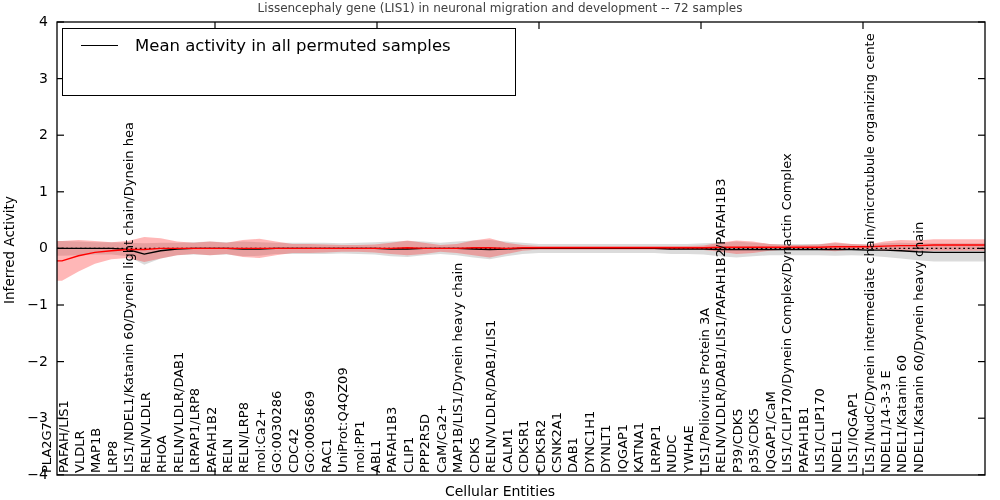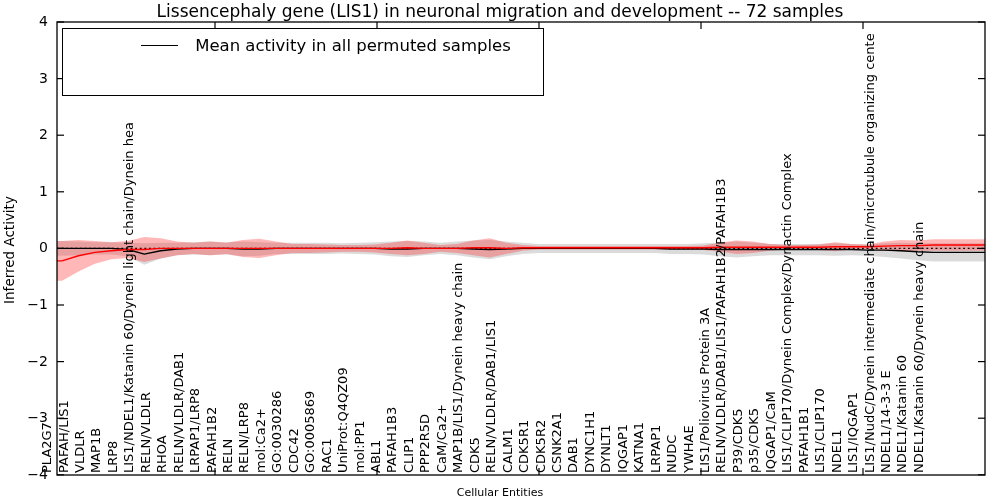--- a/index.html
+++ b/index.html
@@ -3,42 +3,42 @@
 <meta charset="utf-8">
 <style>
   html,body{margin:0;padding:0;background:#fff;}
   .figure{
     position:relative;width:1000px;height:500px;background:#ffffff;
     font-family:"DejaVu Sans","Liberation Sans",sans-serif;overflow:hidden;
   }
   #plot-svg{position:absolute;left:0;top:0;z-index:1;}
   .title{
     position:absolute;top:1px;left:0;width:1000px;text-align:center;
-    font-size:17px;color:#000000;z-index:4;
+    font-size:12px;color:#404040;z-index:4;
   }
   .ylabel{
     position:absolute;top:250px;left:9px;white-space:nowrap;
     transform:translate(-50%,-50%) rotate(-90deg);font-size:13.5px;color:#000;z-index:4;
   }
   .xlabel{
     position:absolute;bottom:1px;left:0;width:1000px;text-align:center;
-    font-size:11px;color:#000;z-index:4;
+    font-size:14px;color:#000;z-index:4;
   }
   .ytick-labels{position:absolute;left:0;top:0;width:48px;height:500px;z-index:4;}
   .ytick-labels span{
     position:absolute;left:0;width:48px;text-align:right;font-size:14px;color:#000;
   }
   .xcat-labels{position:absolute;left:0;top:0;width:1000px;height:500px;z-index:5;}
   .xcat-labels span{
     position:absolute;bottom:27px;white-space:nowrap;font-size:13px;line-height:15px;
     color:#000;transform:rotate(-90deg);transform-origin:0 100%;
   }
   .legend{
     position:absolute;left:62px;top:28px;width:452px;height:66px;background:#ffffff;
-    border:1.5px solid #000;z-index:10;display:flex;justify-content:center;padding-left:28px;
+    border:1.5px solid #000;z-index:10;display:flex;justify-content:space-between;
   }
   .legend-row{display:flex;align-items:center;height:32px;}
   .legend-swatch{width:37px;height:0;border-top:1.6px solid #000;margin-left:18px;margin-right:17px;flex:0 0 auto;}
   .legend-label{font-size:16.5px;color:#000;white-space:nowrap;}
 </style>
 </head>
 <body>
 
 <div class="figure">
   <svg id="plot-svg" width="1000" height="500">

